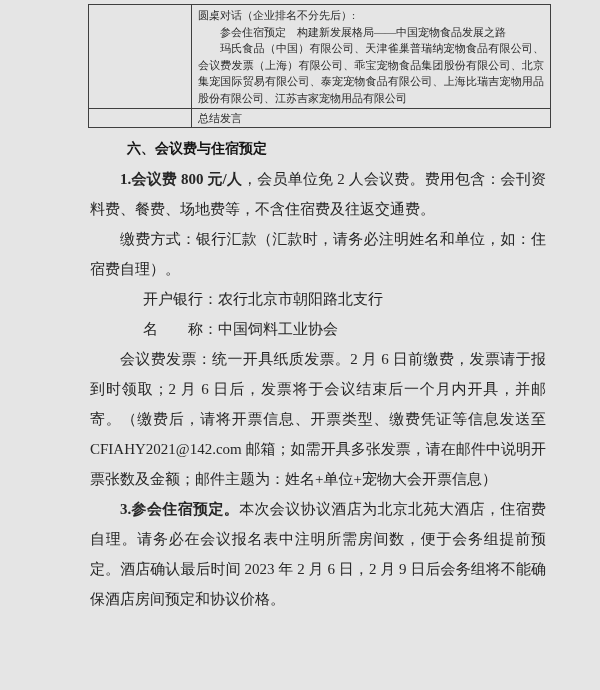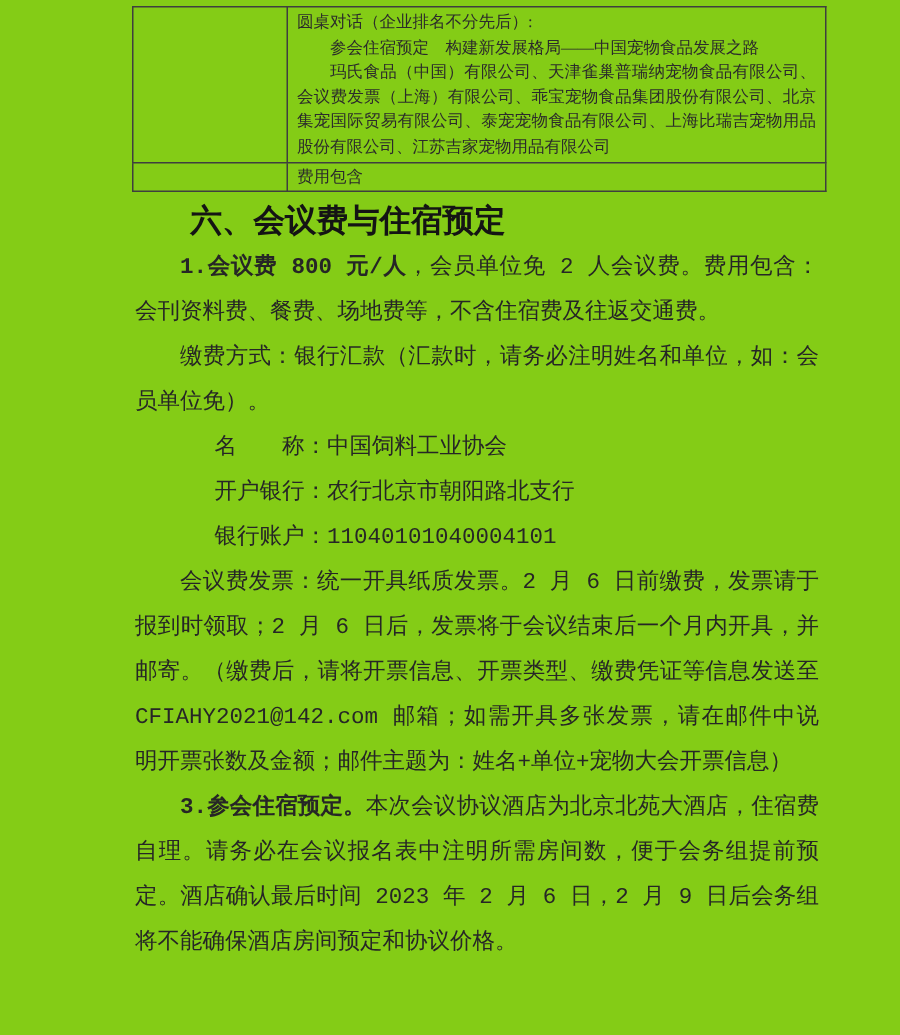--- a/index.html
+++ b/index.html
@@ -1,20 +1,20 @@
 <!DOCTYPE html>
 <html><head>
 <meta charset="utf-8">
 <style>
   html,body { margin:0; padding:0; background:#ffffff; }
   .page {
     position: relative;
     width: 600px;
     height: 690px;
-    background: #84cc16;
+    background: #e5e5e5;
     overflow: hidden;
     font-family: "Liberation Serif", "DejaVu Serif", serif;
     color: #262626;
   }
   
   table.agenda {
     border-collapse: collapse;
     table-layout: fixed;
     margin: 4px 0 0 88px;
     width: 460px;
@@ -29,35 +29,34 @@
   }
   td.col-left { width: 90px; }
   td.col-right { width: 346px; }
   tr.small-row td { line-height: 14px; padding: 2px 6px; }
   .cell-line { margin: 0; }
   .cell-line.ind { text-indent: 2em; }
   .cell-para { margin: 0; text-indent: 2em; text-align: justify; }
   
   .heading {
     font-family: "Liberation Sans", "DejaVu Sans", sans-serif;
-    font-size: 21px;
+    font-size: 14px;
     font-weight: bold;
     color: #141414;
     line-height: 24px;
     margin: 8px 0 4px 127px;
   }
   
   .bodytext {
     margin-left: 90px;
     width: 456px;
     font-size: 15px;
     line-height: 30px;
     text-align: justify;
     color: #262626;
-    font-family: Liberation Mono, monospace;
   }
   .para { margin: 0; text-indent: 2em; }
   .para b { font-weight: bold; }
   .bank-block div { padding-left: 53px; }
 </style>
 </head>
 <body>
 
 <div class="page">
 
@@ -66,37 +65,36 @@
         <tr>
       <td class="col-left"></td>
       <td class="col-right">
         <div class="cell-line">圆桌对话（企业排名不分先后）:</div>
         <div class="cell-line ind">参会住宿预定　构建新发展格局——中国宠物食品发展之路</div>
         <p class="cell-para">玛氏食品（中国）有限公司、天津雀巢普瑞纳宠物食品有限公司、会议费发票（上海）有限公司、乖宝宠物食品集团股份有限公司、北京集宠国际贸易有限公司、泰宠宠物食品有限公司、上海比瑞吉宠物用品股份有限公司、江苏吉家宠物用品有限公司</p>
       </td>
     </tr>
     <tr class="small-row">
       <td class="col-left"></td>
-      <td class="col-right">费用包含</td>
+      <td class="col-right">总结发言</td>
     </tr>
   </tbody>
     </table>
 
   <h2 class="heading">六、会议费与住宿预定</h2>
 
   <div class="bodytext">
 
     <p class="para"><b>1.会议费 800 元/人</b><span>，会员单位免 2 人会议费。费用包含：会刊资料费、餐费、场地费等，不含住宿费及往返交通费。</span></p>
 
-    <p class="para">缴费方式：银行汇款（汇款时，请务必注明姓名和单位，如：会员单位免）。</p>
+    <p class="para">缴费方式：银行汇款（汇款时，请务必注明姓名和单位，如：住宿费自理）。</p>
 
     <div class="bank-block">
+      <div>开户银行：农行北京市朝阳路北支行</div>
       <div>名　　称：中国饲料工业协会</div>
-      <div>开户银行：农行北京市朝阳路北支行</div>
-      <div>银行账户：11040101040004101</div>
     </div>
 
     <p class="para">会议费发票：统一开具纸质发票。2 月 6 日前缴费，发票请于报到时领取；2 月 6 日后，发票将于会议结束后一个月内开具，并邮寄。（缴费后，请将开票信息、开票类型、缴费凭证等信息发送至 CFIAHY2021@142.com 邮箱；如需开具多张发票，请在邮件中说明开票张数及金额；邮件主题为：姓名+单位+宠物大会开票信息）</p>
 
     <p class="para"><b>3.参会住宿预定。</b><span>本次会议协议酒店为北京北苑大酒店，住宿费自理。请务必在会议报名表中注明所需房间数，便于会务组提前预定。酒店确认最后时间 2023 年 2 月 6 日，2 月 9 日后会务组将不能确保酒店房间预定和协议价格。</span></p>
 
   </div>
 
 </div>
 

